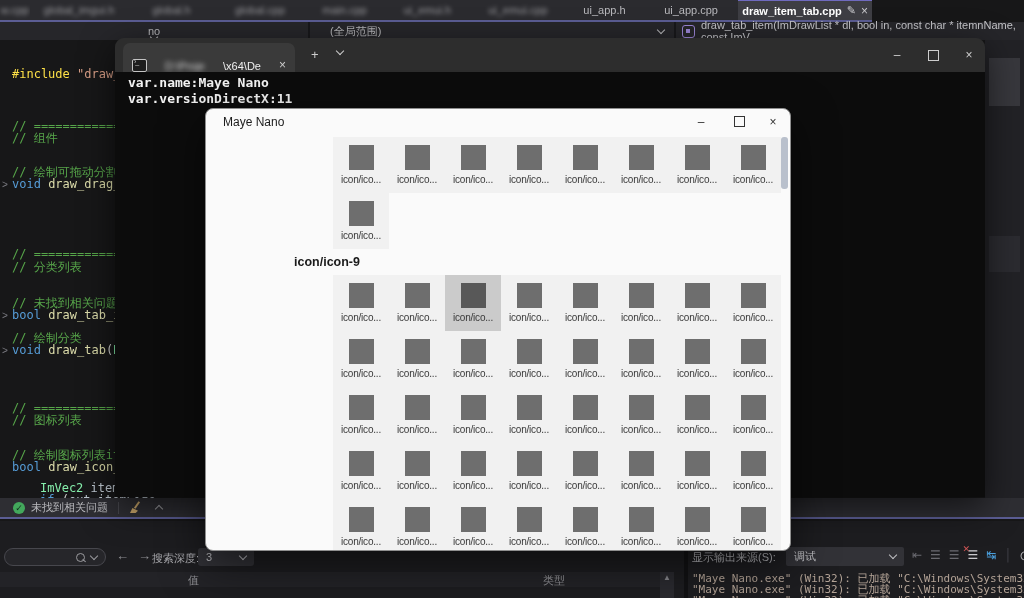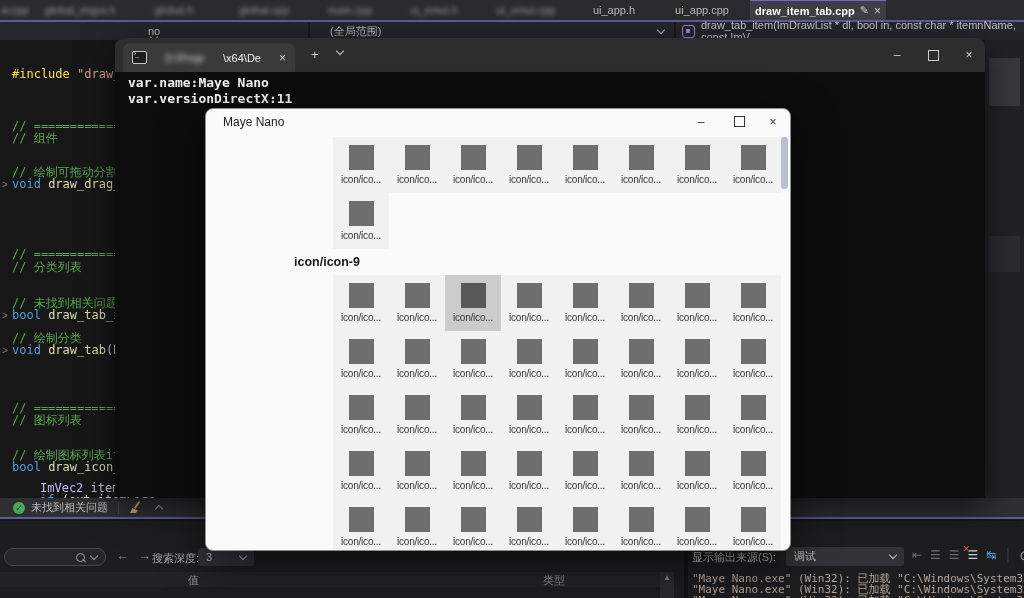--- a/index.html
+++ b/index.html
@@ -1,21 +1,21 @@
 <!DOCTYPE html>
 <html><head>
 <meta charset="utf-8">
 <style>
   html,body{margin:0;padding:0;background:#101010;}
   #app{position:relative;width:1024px;height:598px;overflow:hidden;
        font-family:"Liberation Sans",sans-serif;background:#171718;}
   .mono{font-family:"DejaVu Sans Mono",monospace;}
 
   
-  #tabbar{position:absolute;left:0;top:0;width:1024px;height:20px;background:#2b2b2f;
+  #tabbar{position:absolute;left:0;top:0;width:872px;height:20px;background:#2b2b2f;
           border-bottom:2px solid #5b5d94;display:flex;align-items:stretch;z-index:1;}
   .tab{display:flex;align-items:center;justify-content:center;gap:5px;font-size:11px;
        color:#b9b9bd;white-space:nowrap;overflow:hidden;box-sizing:border-box;padding:0 8px;}
   .tab.blur .tlabel{filter:blur(2.3px);opacity:.75;}
   .tab.active{background:#3e3e44;color:#fff;font-weight:bold;border-top:1px solid #6f6abf;}
   .tab .dirty{color:#c9c9cd;font-weight:normal;font-size:11px;}
   .tab .close{color:#c9c9cd;font-weight:normal;font-size:12px;}
 
   
   #navbar{position:absolute;left:0;top:22px;width:1024px;height:18px;background:#26262a;
@@ -26,21 +26,21 @@
   #nav-method{flex:1;padding:0 6px;gap:6px;color:#c3c3c7;}
   .chev{display:inline-block;width:5px;height:5px;border-right:1.4px solid currentColor;
         border-bottom:1.4px solid currentColor;transform:rotate(45deg);margin-top:-3px;}
   .chev.up{transform:rotate(-135deg);margin-top:3px;}
   .m-icon{display:inline-block;width:11px;height:11px;border:1.4px solid #9b85d6;border-radius:3px;position:relative;flex:none;}
   .m-icon::after{content:"";position:absolute;left:3px;top:3px;width:4px;height:4px;background:#9b85d6;}
 
   
   #editor{position:absolute;left:0;top:40px;width:1024px;height:458px;background:#171718;overflow:hidden;z-index:1;}
   .cl{position:absolute;font-family:"DejaVu Sans Mono",monospace;font-size:12px;line-height:13px;white-space:pre;}
-  .cm{color:#57a64a}.kw{color:#569cd6}.fn{color:#dcdcaa}.ty{color:#c4b5fd}
+  .cm{color:#57a64a}.kw{color:#569cd6}.fn{color:#dcdcaa}.ty{color:#86efac}
   .pp{color:#fde047}.str{color:#d69d85}.pl{color:#d0d0d0}.va{color:#bdc6cf}
   .fold{position:absolute;left:2px;color:#7a7a80;font-size:10px;line-height:13px;}
   #scrollstrip{position:absolute;right:0;top:0;width:39px;height:458px;background:#222226;}
   #scrollthumb{position:absolute;left:4px;top:18px;width:31px;height:48px;background:#37373c;}
   #scrollband{position:absolute;left:4px;top:196px;width:31px;height:36px;background:#2b2b30;}
 
   
   #vstatus{position:absolute;left:0;top:498px;width:1024px;height:21px;background:#2e2e33;
            border-bottom:2px solid #5b5d94;display:flex;align-items:center;font-size:11px;
            color:#bababe;z-index:1;box-sizing:border-box;}
@@ -79,21 +79,21 @@
   #out-tools{position:absolute;left:912px;top:27px;display:flex;align-items:center;gap:8px;color:#6a6a70;font-size:12px;}
   #out-tools .en{color:#c9c9cd;} #out-tools .blue{color:#4a9edb;}
   .clearico{position:relative;} .clearico .redx{position:absolute;left:-5px;top:-4px;color:#d05656;font-size:9px;}
   .outline{position:absolute;left:692px;font-size:11px;color:#b3a396;white-space:pre;}
 
   
   #term{position:absolute;left:115px;top:38px;width:870px;height:459px;z-index:10;
         border-radius:9px 9px 0 0;box-shadow:0 10px 34px rgba(0,0,0,.6);overflow:hidden;}
   #term-titlebar{position:absolute;left:0;top:0;width:100%;height:34px;background:#2d2d2d;}
   #term-tab{position:absolute;left:8px;top:5px;width:172px;height:29px;background:#3a3a3a;border-radius:7px 7px 0 0;
-            display:flex;align-items:center;gap:18px;padding:0 9px;box-sizing:border-box;
+            display:flex;align-items:flex-end;gap:18px;padding:0 9px;box-sizing:border-box;
             font-size:11px;color:#efefef;}
   #term-tab .blurpath{filter:blur(2.6px);opacity:.85;max-width:72px;overflow:hidden;white-space:nowrap;}
   #term-tab .clearpath{white-space:nowrap;}
   #term-tab .close{margin-left:auto;color:#cdcdcd;font-size:12px;}
   .cmdico{display:inline-block;width:13px;height:11px;border:1px solid #c4c4c4;border-radius:2px;position:relative;flex:none;background:#1d1d1d;}
   .cmdico::after{content:"›_";position:absolute;left:1px;top:-2px;font-size:7px;color:#c4c4c4;letter-spacing:-1px;}
   #term-newtab{position:absolute;left:196px;top:9px;color:#cdcdcd;font-size:13px;line-height:16px;}
   #term-tabdd{position:absolute;left:222px;top:13px;color:#cdcdcd;}
   .wctl{position:absolute;top:0;width:36px;height:34px;display:flex;align-items:center;justify-content:center;color:#cdcdcd;font-size:12px;}
   .sq{display:inline-block;width:9px;height:9px;border:1px solid currentColor;}

